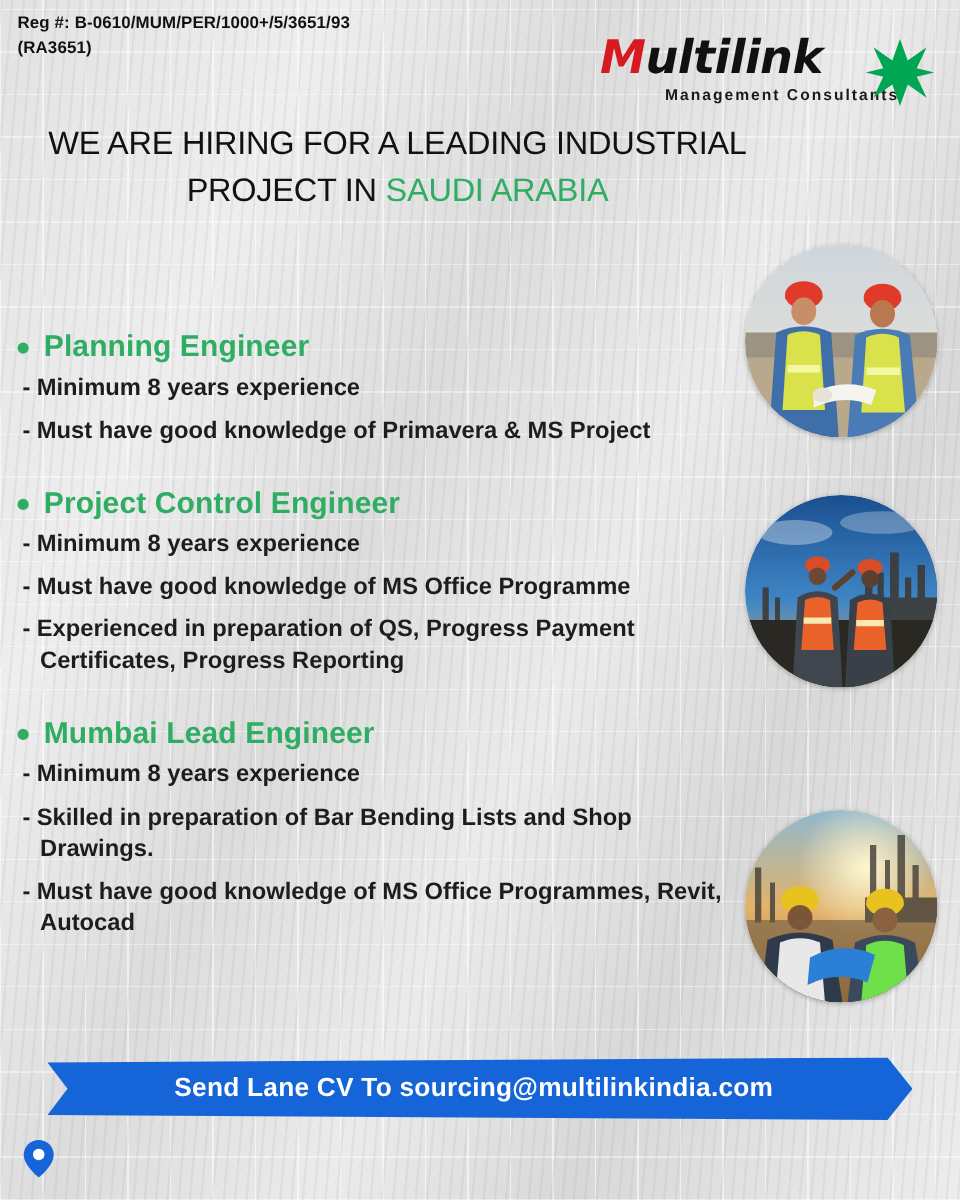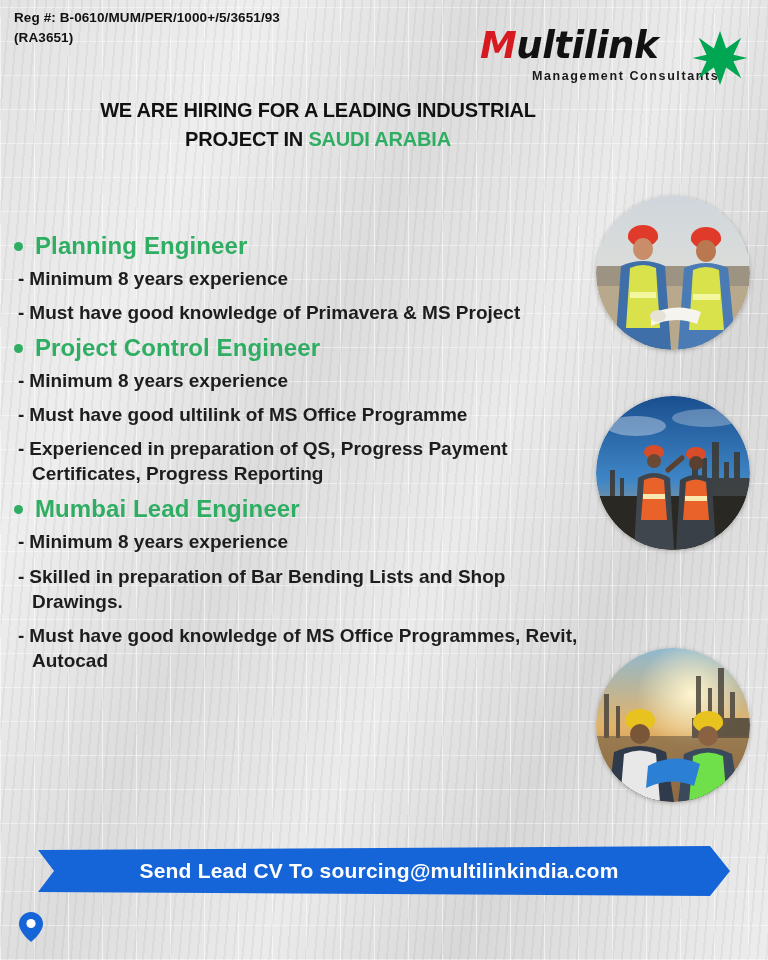--- a/index.html
+++ b/index.html
@@ -83,39 +83,40 @@
     color: #00a651;
   }
 
   
   #headline {
     position: absolute;
     top: 96px;
     left: 0;
     width: 636px;
     text-align: center;
-    font-size: 20px;
-    font-weight: bold;
+    font-size: 26px;
+    font-weight: normal;
     color: #111;
     line-height: 1.45;
     letter-spacing: -0.2px;
   }
   #headline .accent {
     color: #2fae63;
   }
 
   
   #jobs {
     position: absolute;
     top: 232px;
     left: 10px;
     width: 590px;
   }
   .job {
     margin-bottom: 8px;
+    margin-top: 32px;
   }
   .job-title-row {
     display: flex;
     align-items: center;
     margin-bottom: 6px;
   }
   .bullet-dot {
     width: 9px;
     height: 9px;
     border-radius: 50%;
@@ -235,21 +236,21 @@
       <div class="job-point"><span class="dash">-</span><span>Minimum 8 years experience</span></div>
       <div class="job-point"><span class="dash">-</span><span>Must have good knowledge of Primavera &amp; MS Project</span></div>
     </div>
 
     <div class="job">
       <div class="job-title-row">
         <span class="bullet-dot"></span>
         <span class="job-title">Project Control Engineer</span>
       </div>
       <div class="job-point"><span class="dash">-</span><span>Minimum 8 years experience</span></div>
-      <div class="job-point"><span class="dash">-</span><span>Must have good ultilink of MS Office Programme</span></div>
+      <div class="job-point"><span class="dash">-</span><span>Must have good knowledge of MS Office Programme</span></div>
       <div class="job-point"><span class="dash">-</span><span>Experienced in preparation of QS, Progress Payment Certificates, Progress Reporting</span></div>
     </div>
 
     <div class="job">
       <div class="job-title-row">
         <span class="bullet-dot"></span>
         <span class="job-title">Mumbai Lead Engineer</span>
       </div>
       <div class="job-point"><span class="dash">-</span><span>Minimum 8 years experience</span></div>
       <div class="job-point"><span class="dash">-</span><span>Skilled in preparation of Bar Bending Lists and Shop Drawings.</span></div>
@@ -384,21 +385,21 @@
 
         <path d="M52 118 q26 -14 52 -2 l-6 22 q-24 -10 -48 2 Z" fill="#2b7fd4"></path>
       </g>
     </svg>
   </div>
 
   <div id="cv-banner">
     <svg width="692" height="50" viewBox="0 0 692 50">
       <path d="M0 4 L672 0 L692 25 L672 50 L0 46 L16 25 Z" fill="#1565d8"></path>
     </svg>
-    <div id="cv-text">Send Lead CV To sourcing@multilinkindia.com</div>
+    <div id="cv-text">Send Lane CV To sourcing@multilinkindia.com</div>
   </div>
 
   <div id="address-row">
     <svg id="pin-icon" viewBox="0 0 24 30">
       <path d="M12 0 C5.4 0 0 5.3 0 11.8 C0 20.6 12 30 12 30 C12 30 24 20.6 24 11.8 C24 5.3 18.6 0 12 0 Z" fill="#1565d8"></path>
       <circle cx="12" cy="11.5" r="4.6" fill="#ffffff"></circle>
     </svg>
   </div>
 
 </div>

